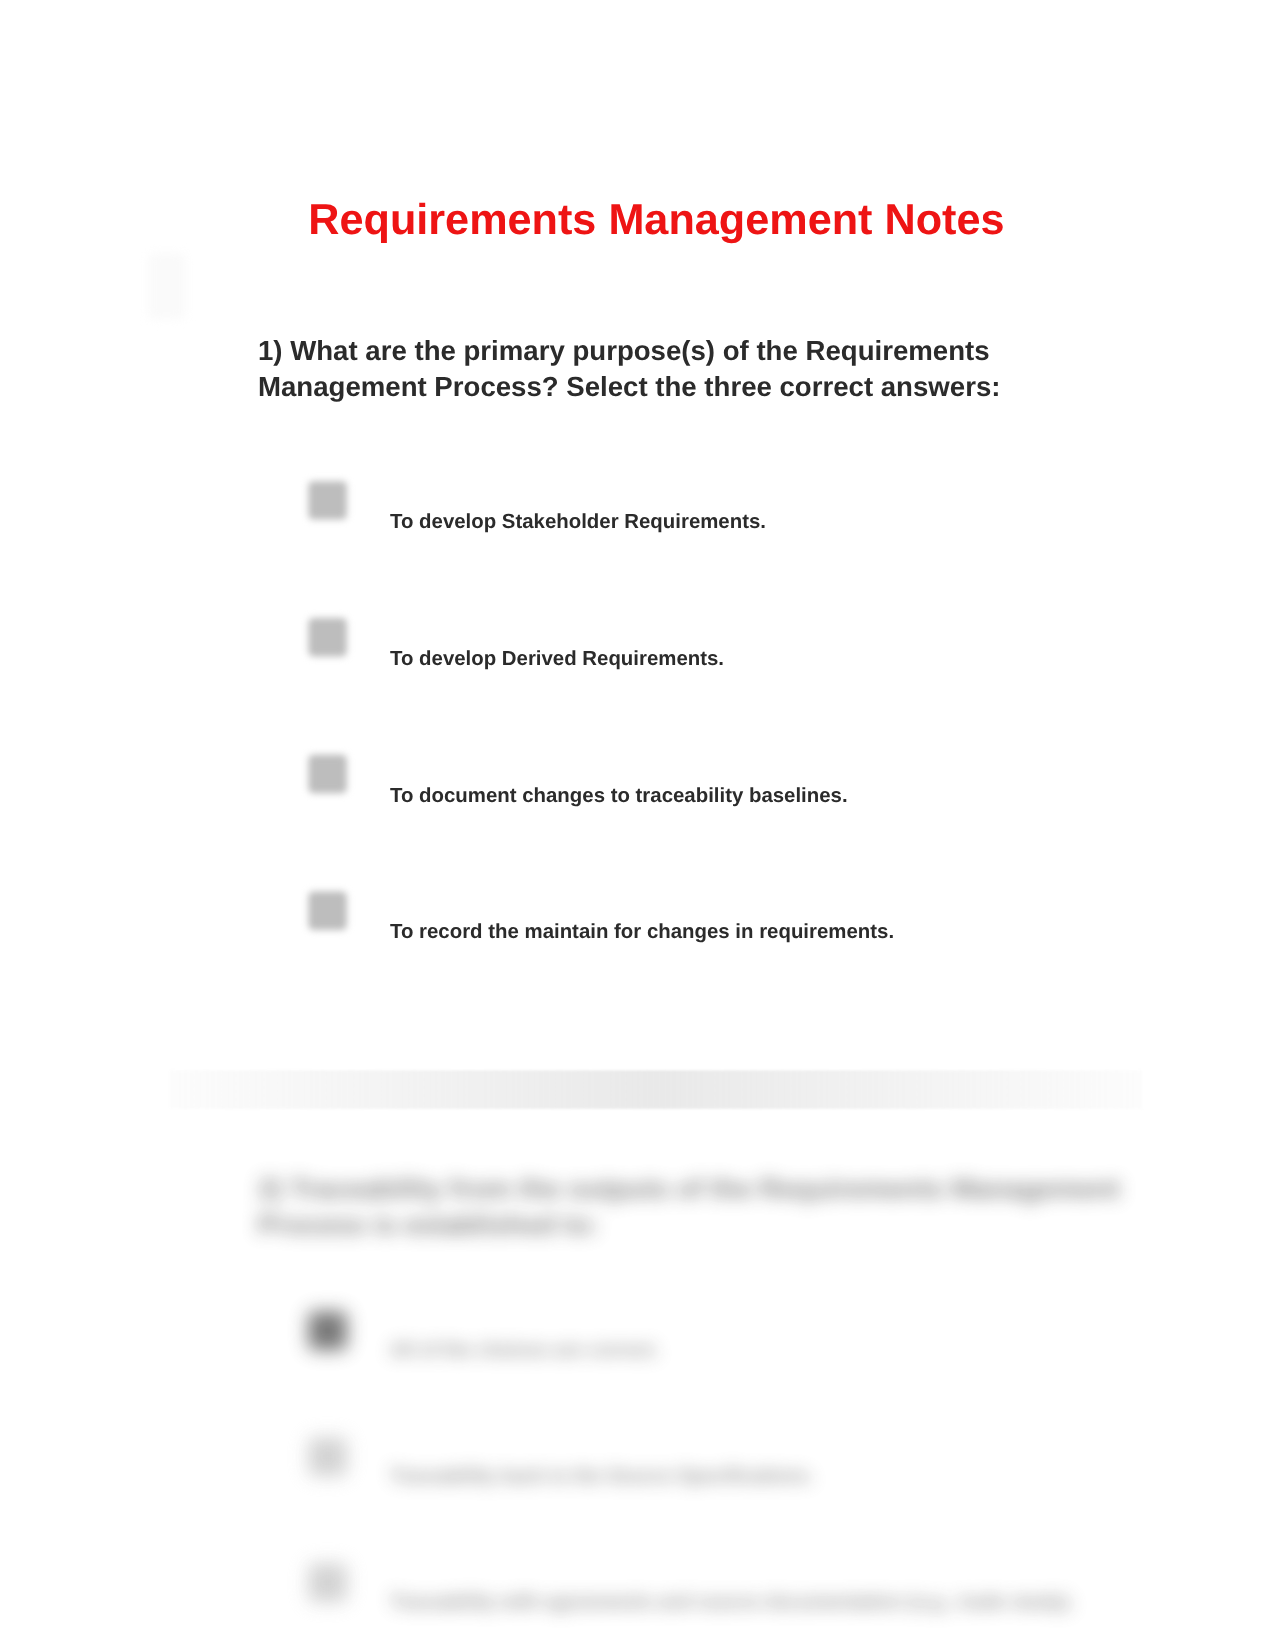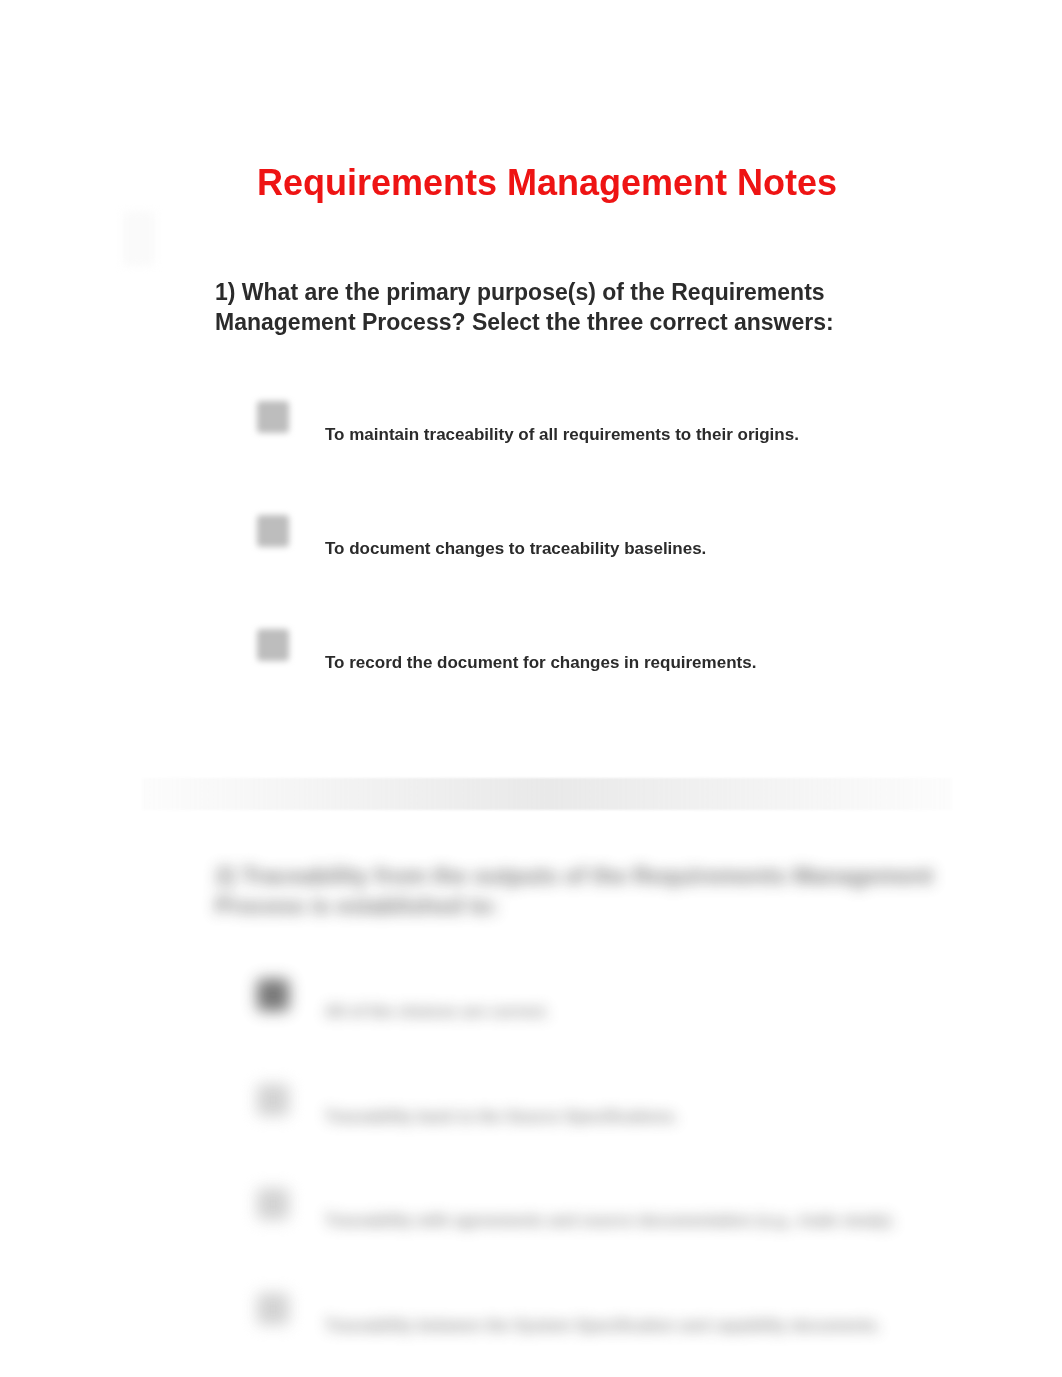--- a/index.html
+++ b/index.html
@@ -117,29 +117,33 @@
 <div class="question-block">
   <div class="leaf-icon">
     <svg viewBox="0 0 30 26">
         <path d="M2 20 C 6 4, 24 2, 28 4 C 26 16, 14 24, 4 22 Z" fill="#3cc96a"></path>
       </svg>
   </div>
   <div class="question-text">1) What are the primary purpose(s) of the Requirements Management Process? Select the three correct answers:</div>
   <div class="options">
     <div class="option-row">
       <div class="option-marker"></div>
-      <div class="option-text">To maintain traceability of all requirements to their origins.</div>
+      <div class="option-text">To develop Stakeholder Requirements.</div>
+    </div>
+    <div class="option-row">
+      <div class="option-marker"></div>
+      <div class="option-text">To develop Derived Requirements.</div>
     </div>
     <div class="option-row">
       <div class="option-marker"></div>
       <div class="option-text">To document changes to traceability baselines.</div>
     </div>
     <div class="option-row">
       <div class="option-marker"></div>
-      <div class="option-text">To record the document for changes in requirements.</div>
+      <div class="option-text">To record the maintain for changes in requirements.</div>
     </div>
   </div>
 </div>
 
 <div class="divider"></div>
 
 <div class="question-block blurred-section">
   <div class="leaf-icon">
     <svg viewBox="0 0 30 26">
         <path d="M2 20 C 6 4, 24 2, 28 4 C 26 16, 14 24, 4 22 Z" fill="#3cc96a"></path>

